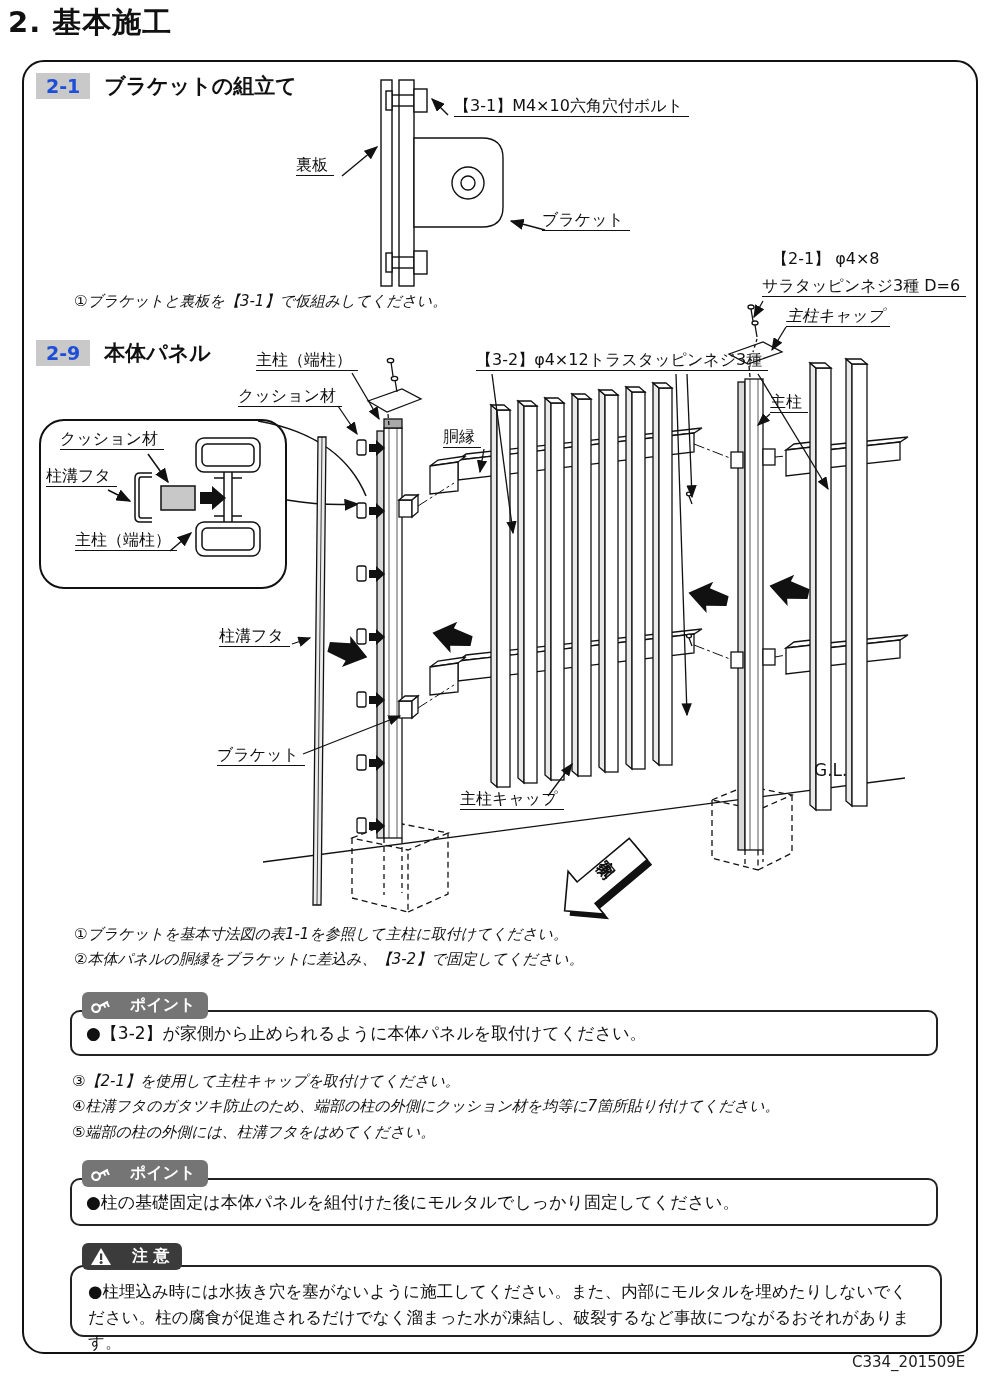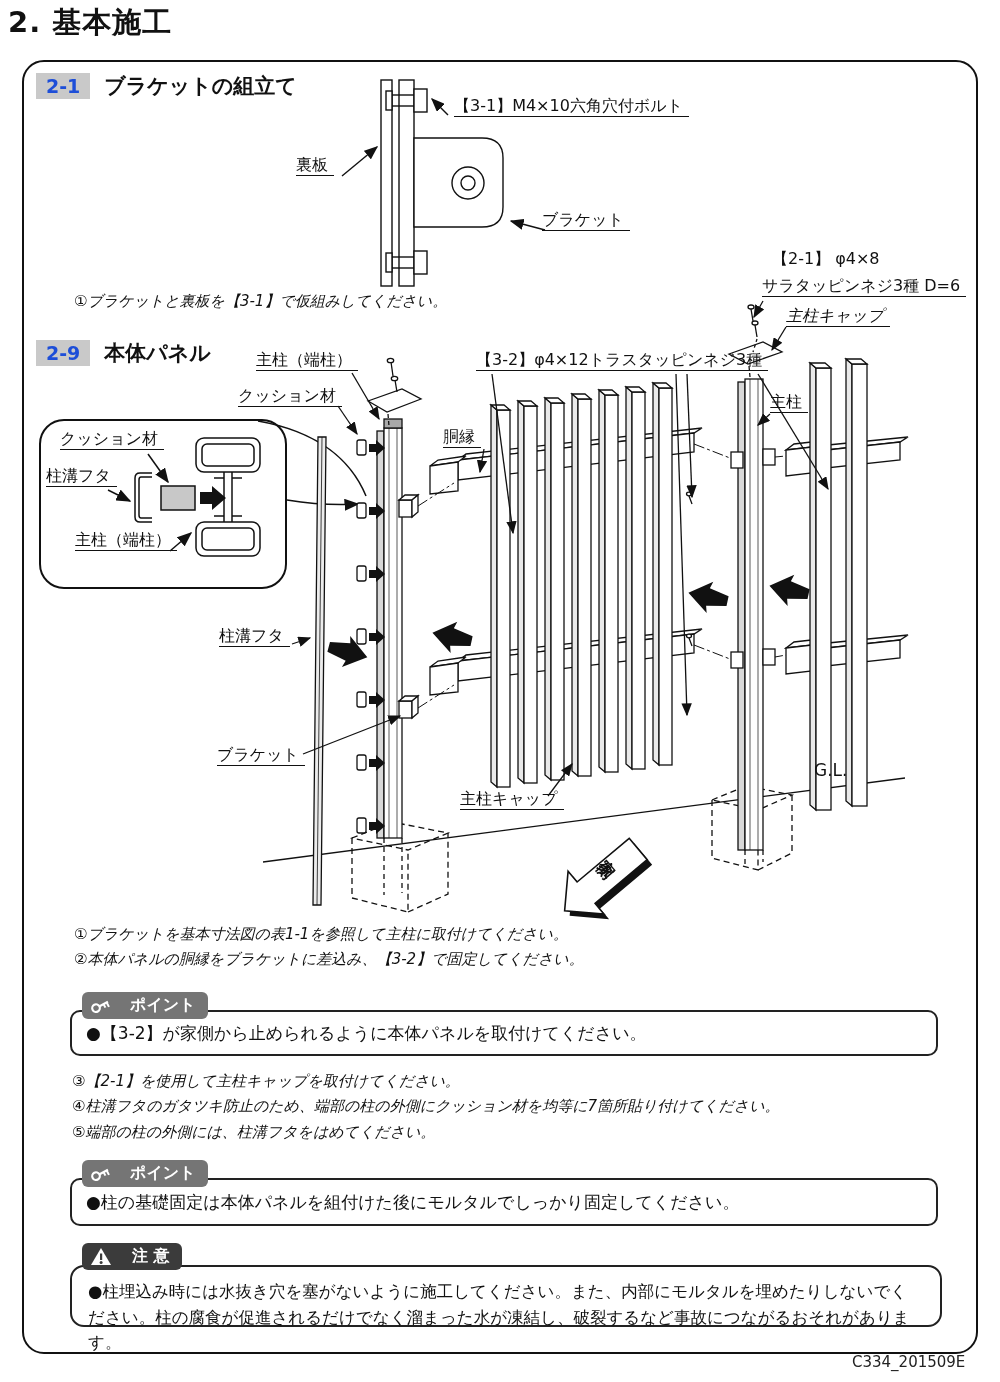--- a/index.html
+++ b/index.html
@@ -330,18 +330,18 @@
   </div>
 
   <div class="note-badge caution-badge" style="left:82px;top:1243px;">
     <svg width="22" height="19" viewBox="0 0 22 19">
       <path d="M11,1 L21,18 L1,18 Z" fill="#fff"></path>
       <rect x="10" y="6.5" width="2.2" height="6.5" fill="#3b3b3b"></rect>
       <circle cx="11.1" cy="15.6" r="1.5" fill="#3b3b3b"></circle>
     </svg>
     <span>注 意</span>
   </div>
-  <div class="note-box caution-box" style="left:70px;top:1265px;width:872px;height:62px;">
+  <div class="note-box caution-box" style="left:70px;top:1265px;width:872px;height:72px;">
     <span class="caution-text">●柱埋込み時には水抜き穴を塞がないように施工してください。また、内部にモルタルを埋めたりしないでください。柱の腐食が促進されるだけでなく溜まった水が凍結し、破裂するなど事故につながるおそれがあります。</span>
   </div>
 
   <div class="doc-number">C334_201509E</div>
 </div>
 
 </body></html>

